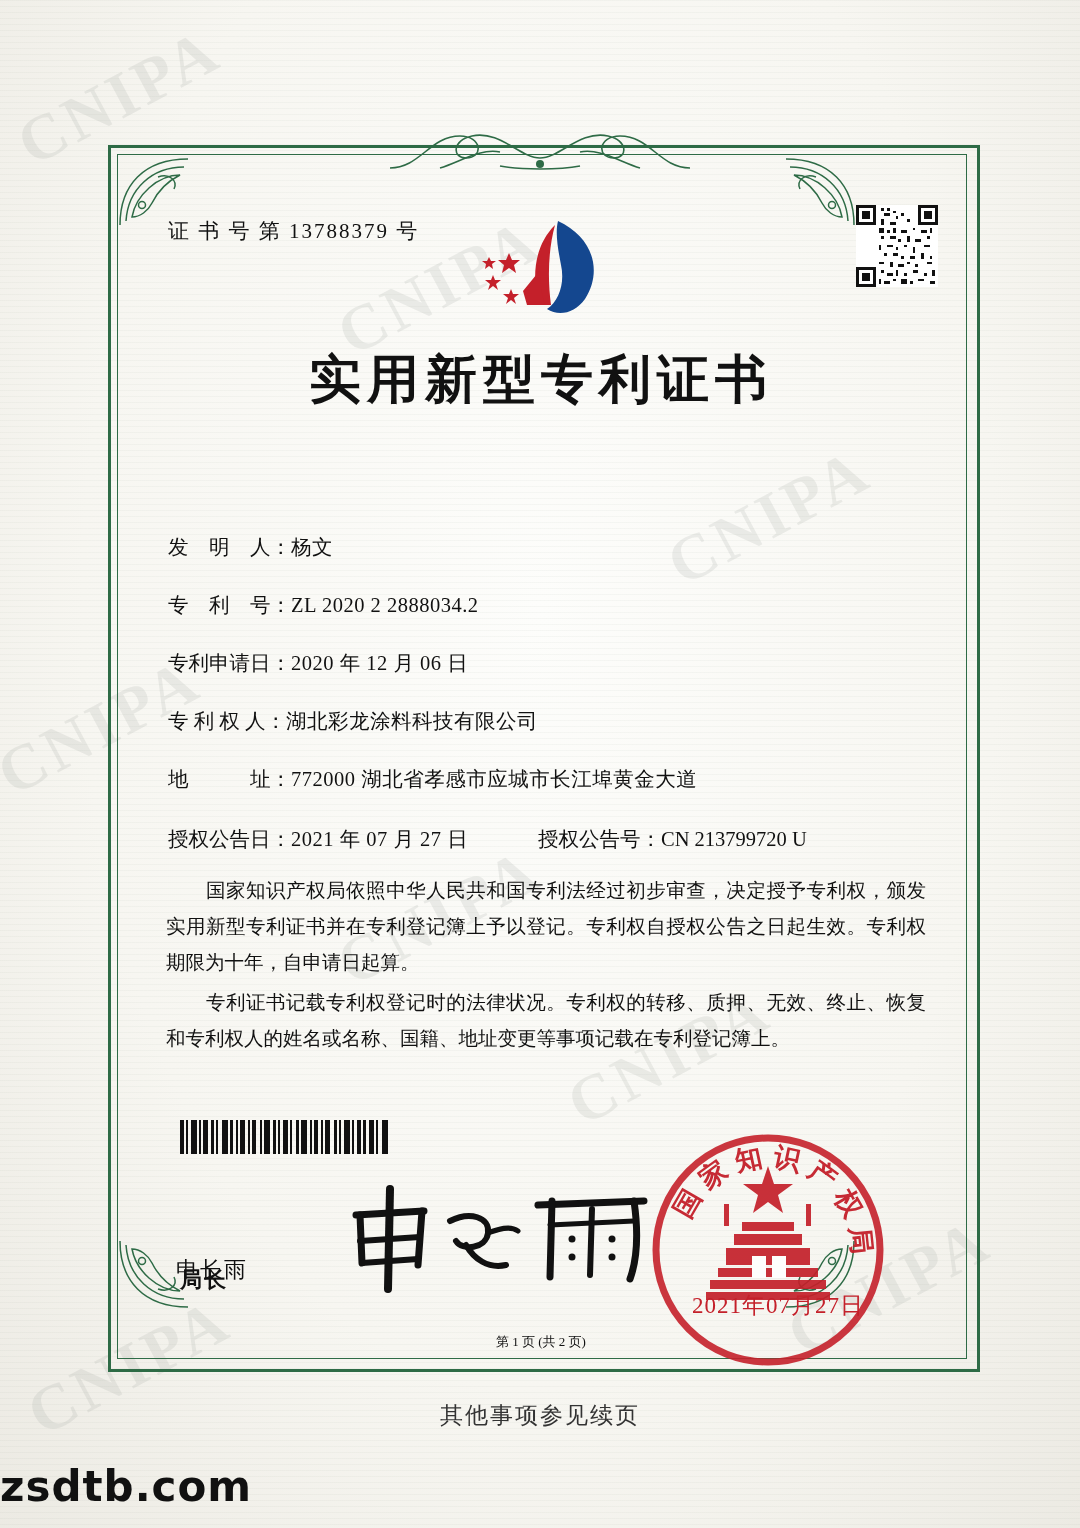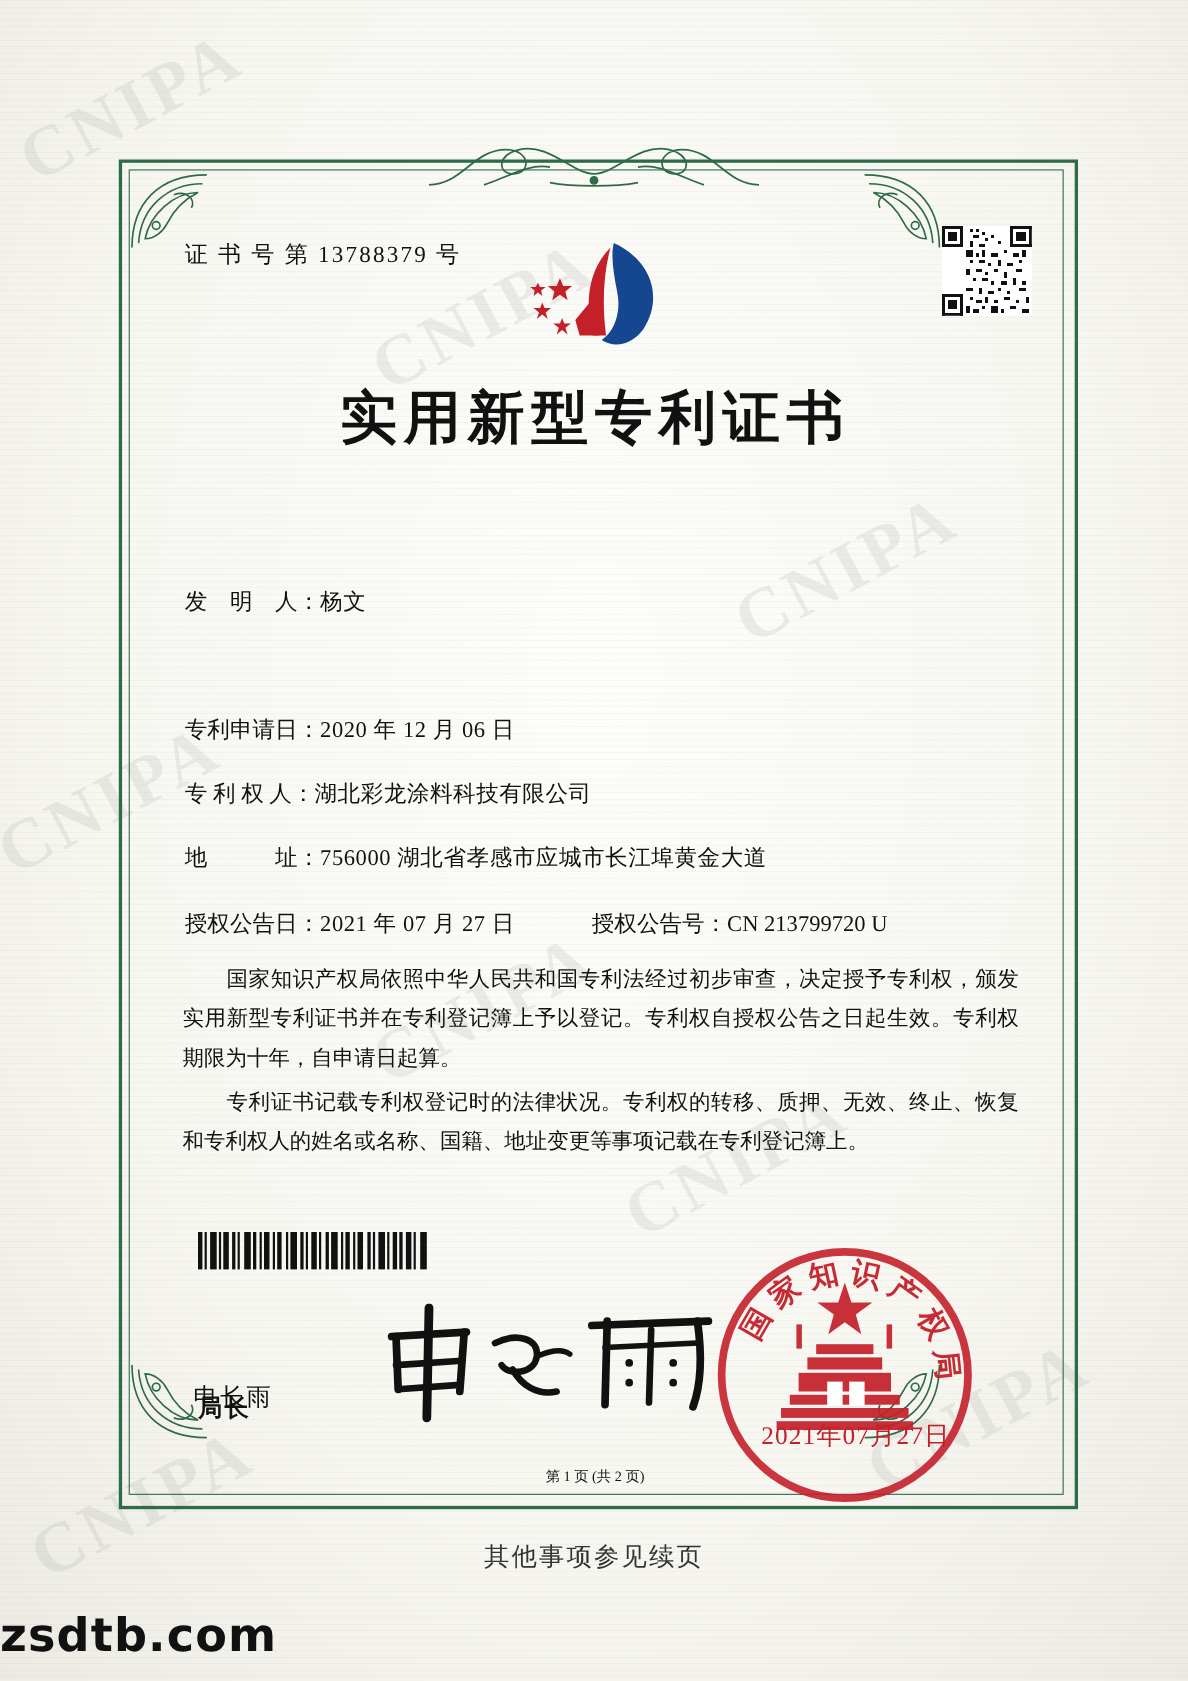--- a/index.html
+++ b/index.html
@@ -275,28 +275,31 @@
           <polygon points="26,44 28,48 33,48 29,51 30,56 26,53 22,56 23,51 19,48 24,48"></polygon>
         </g>
       </svg>
     </div>
 
     <div id="title">实用新型专利证书</div>
 
     <div class="field" style="top:388px;">
       <span class="lbl">发　明　人：</span><span class="val">杨文</span>
     </div>
+    <div class="field" style="top:446px;">
+      <span class="lbl">专　利　号：</span><span class="val">ZL 2020 2 2888034.2</span>
+    </div>
     <div class="field" style="top:504px;">
       <span class="lbl">专利申请日：</span><span class="val">2020 年 12 月 06 日</span>
     </div>
     <div class="field" style="top:562px;">
       <span class="lbl">专 利 权 人：</span><span class="val">湖北彩龙涂料科技有限公司</span>
     </div>
     <div class="field" style="top:620px;">
-      <span class="lbl">地　　　址：</span><span class="val">756000 湖北省孝感市应城市长江埠黄金大道</span>
+      <span class="lbl">地　　　址：</span><span class="val">772000 湖北省孝感市应城市长江埠黄金大道</span>
     </div>
     <div class="field" style="top:680px;">
       <span class="lbl">授权公告日：</span><span class="val">2021 年 07 月 27 日</span>
     </div>
     <div id="pubno" style="top:680px;">
       <span class="lbl">授权公告号：</span><span class="val">CN 213799720 U</span>
     </div>
 
     <div class="para" style="top:840px;">专利证书记载专利权登记时的法律状况。专利权的转移、质押、无效、终止、恢复和专利权人的姓名或名称、国籍、地址变更等事项记载在专利登记簿上。</div>
     <div class="para" style="top:728px;">国家知识产权局依照中华人民共和国专利法经过初步审查，决定授予专利权，颁发实用新型专利证书并在专利登记簿上予以登记。专利权自授权公告之日起生效。专利权期限为十年，自申请日起算。</div>

